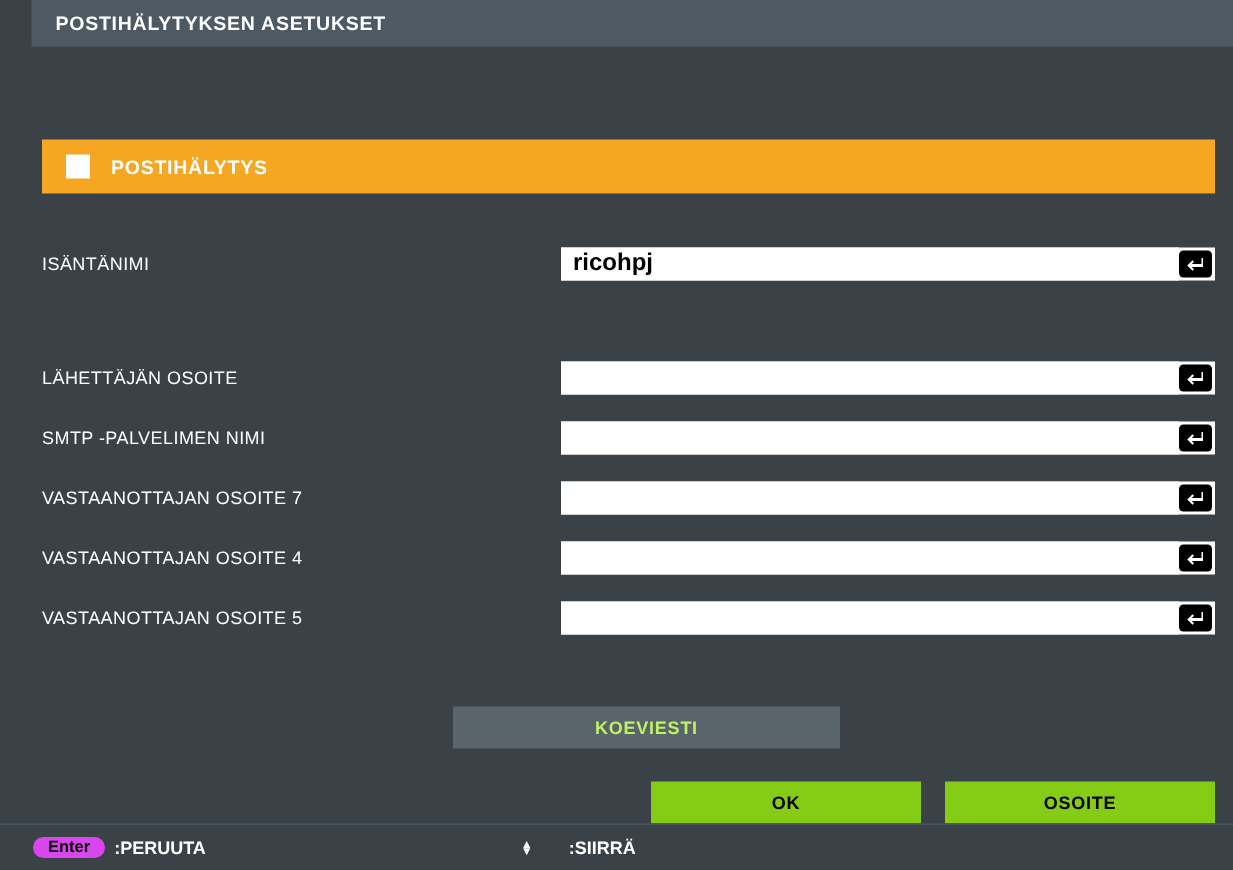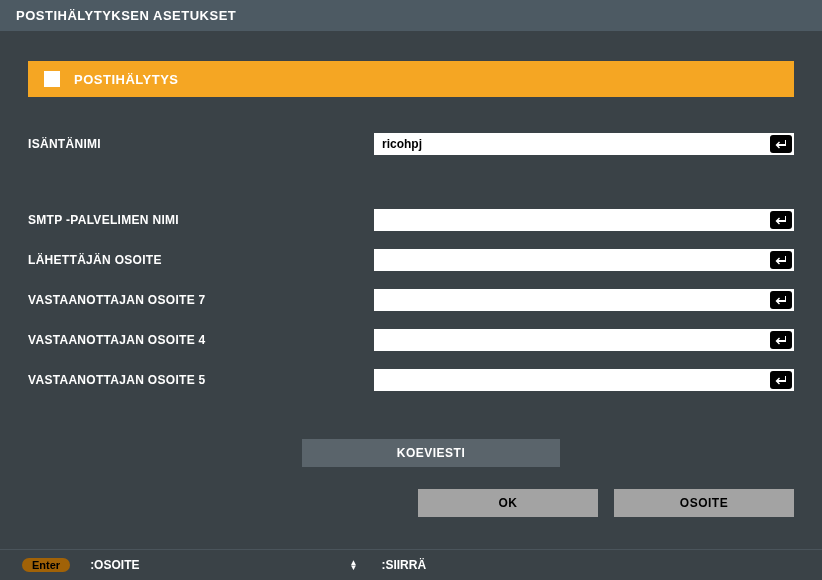--- a/index.html
+++ b/index.html
@@ -1,36 +1,36 @@
 <!DOCTYPE html>
 <html><head>
   <meta charset="utf-8">
   <style>
     * { box-sizing: border-box; margin: 0; padding: 0; font-family: Arial, sans-serif; }
     body { background: #3a4247; width: 822px; height: 580px; overflow: hidden; }
     .container { width: 100%; height: 100%; background: #3a4247; display: flex; flex-direction: column; }
-    .header-bar { background: #4d5a63; color: #fff; font-size: 13px; font-weight: bold; padding: 8px 16px; letter-spacing: 0.5px; }
-    .content { flex: 1; padding: 30px 28px 0 28px; display: flex; flex-direction: column; }
+    .header-bar { background: #4d5a63; color: #fff; font-size: 13px; font-weight: bold; padding: 8px 16px; letter-spacing: 0.5px; margin-left: 21px; }
+    .content { flex: 1; padding: 30px 12px 0 28px; display: flex; flex-direction: column; justify-content: flex-end; }
     .alert-banner { background: #f5a623; padding: 10px 16px; margin-bottom: 36px; display: flex; align-items: center; }
     .checkbox { width: 16px; height: 16px; background: #fff; margin-right: 14px; border: none; }
     .banner-label { color: #fff; font-size: 13px; font-weight: bold; letter-spacing: 0.5px; }
     .form-rows { display: flex; flex-direction: column; gap: 18px; }
     .form-spacer { height: 18px; }
     .form-row { display: flex; align-items: center; }
-    .form-label { width: 346px; color: #fff; font-size: 12px; font-weight: bold; letter-spacing: 0.3px; }
+    .form-label { width: 346px; color: #fff; font-size: 12px; font-weight: normal; letter-spacing: 0.3px; }
     .input-wrap { flex: 1; display: flex; align-items: center; background: #fff; height: 22px; position: relative; }
-    .input-field { flex: 1; border: none; outline: none; font-size: 12px; padding: 0 8px; height: 100%; font-weight: bold; }
+    .input-field { flex: 1; border: none; outline: none; font-size: 16px; padding: 0 8px; height: 100%; font-weight: bold; }
     .enter-badge { background: #000; color: #fff; width: 22px; height: 18px; margin-right: 2px; display: flex; align-items: center; justify-content: center; border-radius: 3px; font-size: 11px; }
     .enter-badge svg { width: 12px; height: 10px; }
     .test-row { margin-top: 48px; display: flex; }
-    .test-btn { margin-left: 274px; width: 258px; height: 28px; background: #5a646b; color: #ffffff; font-size: 12px; font-weight: bold; border: none; letter-spacing: 0.5px; }
+    .test-btn { margin-left: 274px; width: 258px; height: 28px; background: #5a646b; color: #bef264; font-size: 12px; font-weight: bold; border: none; letter-spacing: 0.5px; }
     .action-row { margin-top: 22px; display: flex; justify-content: flex-end; gap: 16px; padding-right: 0; }
-    .action-btn { width: 180px; height: 28px; background: #a3a3a3; color: #000; font-size: 12px; font-weight: bold; border: none; letter-spacing: 0.5px; }
+    .action-btn { width: 180px; height: 28px; background: #84cc16; color: #000; font-size: 12px; font-weight: bold; border: none; letter-spacing: 0.5px; }
     .footer { background: #3a4247; border-top: 1px solid #4a545b; padding: 8px 22px; display: flex; align-items: center; color: #fff; font-size: 12px; }
-    .pill { background: #a16207; color: #000; border-radius: 10px; padding: 1px 10px; font-size: 11px; font-weight: bold; margin-right: 20px; }
+    .pill { background: #d946ef; color: #000; border-radius: 10px; padding: 1px 10px; font-size: 11px; font-weight: bold; margin-right: 6px; }
     .footer-label { font-weight: bold; margin-right: 60px; font-size: 12px; }
     .arrows { display: inline-flex; flex-direction: column; margin-right: 24px; line-height: 5px; font-size: 8px; color:#fff; }
     .footer-group { display: flex; align-items: center; }
     .footer-group.g2 { margin-left: 100px; }
     .footer-group.g3 { margin-left: 150px; }
   </style>
 </head>
 <body>
 
 <div class="container">
@@ -55,33 +55,33 @@
                 <path d="M10 1v4H3.5l1.5-1.5L4 2.5 0.5 6 4 9.5 5 8.5 3.5 7H11V1z" fill="#fff"></path>
               </svg>
             </div>
         </div>
       </div>
 
 
       <div class="form-spacer"></div>
 
       <div class="form-row">
-        <div class="form-label">SMTP -PALVELIMEN NIMI</div>
+        <div class="form-label">LÄHETTÄJÄN OSOITE</div>
         <div class="input-wrap">
           <input class="input-field" value="" style="">
           <div class="enter-badge">
               <svg viewBox="0 0 12 10">
                 <path d="M10 1v4H3.5l1.5-1.5L4 2.5 0.5 6 4 9.5 5 8.5 3.5 7H11V1z" fill="#fff"></path>
               </svg>
             </div>
         </div>
       </div>
 
       <div class="form-row">
-        <div class="form-label">LÄHETTÄJÄN OSOITE</div>
+        <div class="form-label">SMTP -PALVELIMEN NIMI</div>
         <div class="input-wrap">
           <input class="input-field" value="" style="">
           <div class="enter-badge">
               <svg viewBox="0 0 12 10">
                 <path d="M10 1v4H3.5l1.5-1.5L4 2.5 0.5 6 4 9.5 5 8.5 3.5 7H11V1z" fill="#fff"></path>
               </svg>
             </div>
         </div>
       </div>
 
@@ -129,21 +129,21 @@
 
     <div class="action-row">
       <button class="action-btn">OK</button>
       <button class="action-btn">OSOITE</button>
     </div>
   </div>
 
   <div class="footer">
     <div class="footer-group">
       <span class="pill">Enter</span>
-      <span class="footer-label">:OSOITE</span>
+      <span class="footer-label">:PERUUTA</span>
     </div>
     <div class="footer-group g3">
       <span class="arrows">
           <span>▲</span>
           <span>▼</span>
         </span>
       <span class="footer-label">:SIIRRÄ</span>
     </div>
   </div>
 </div>

